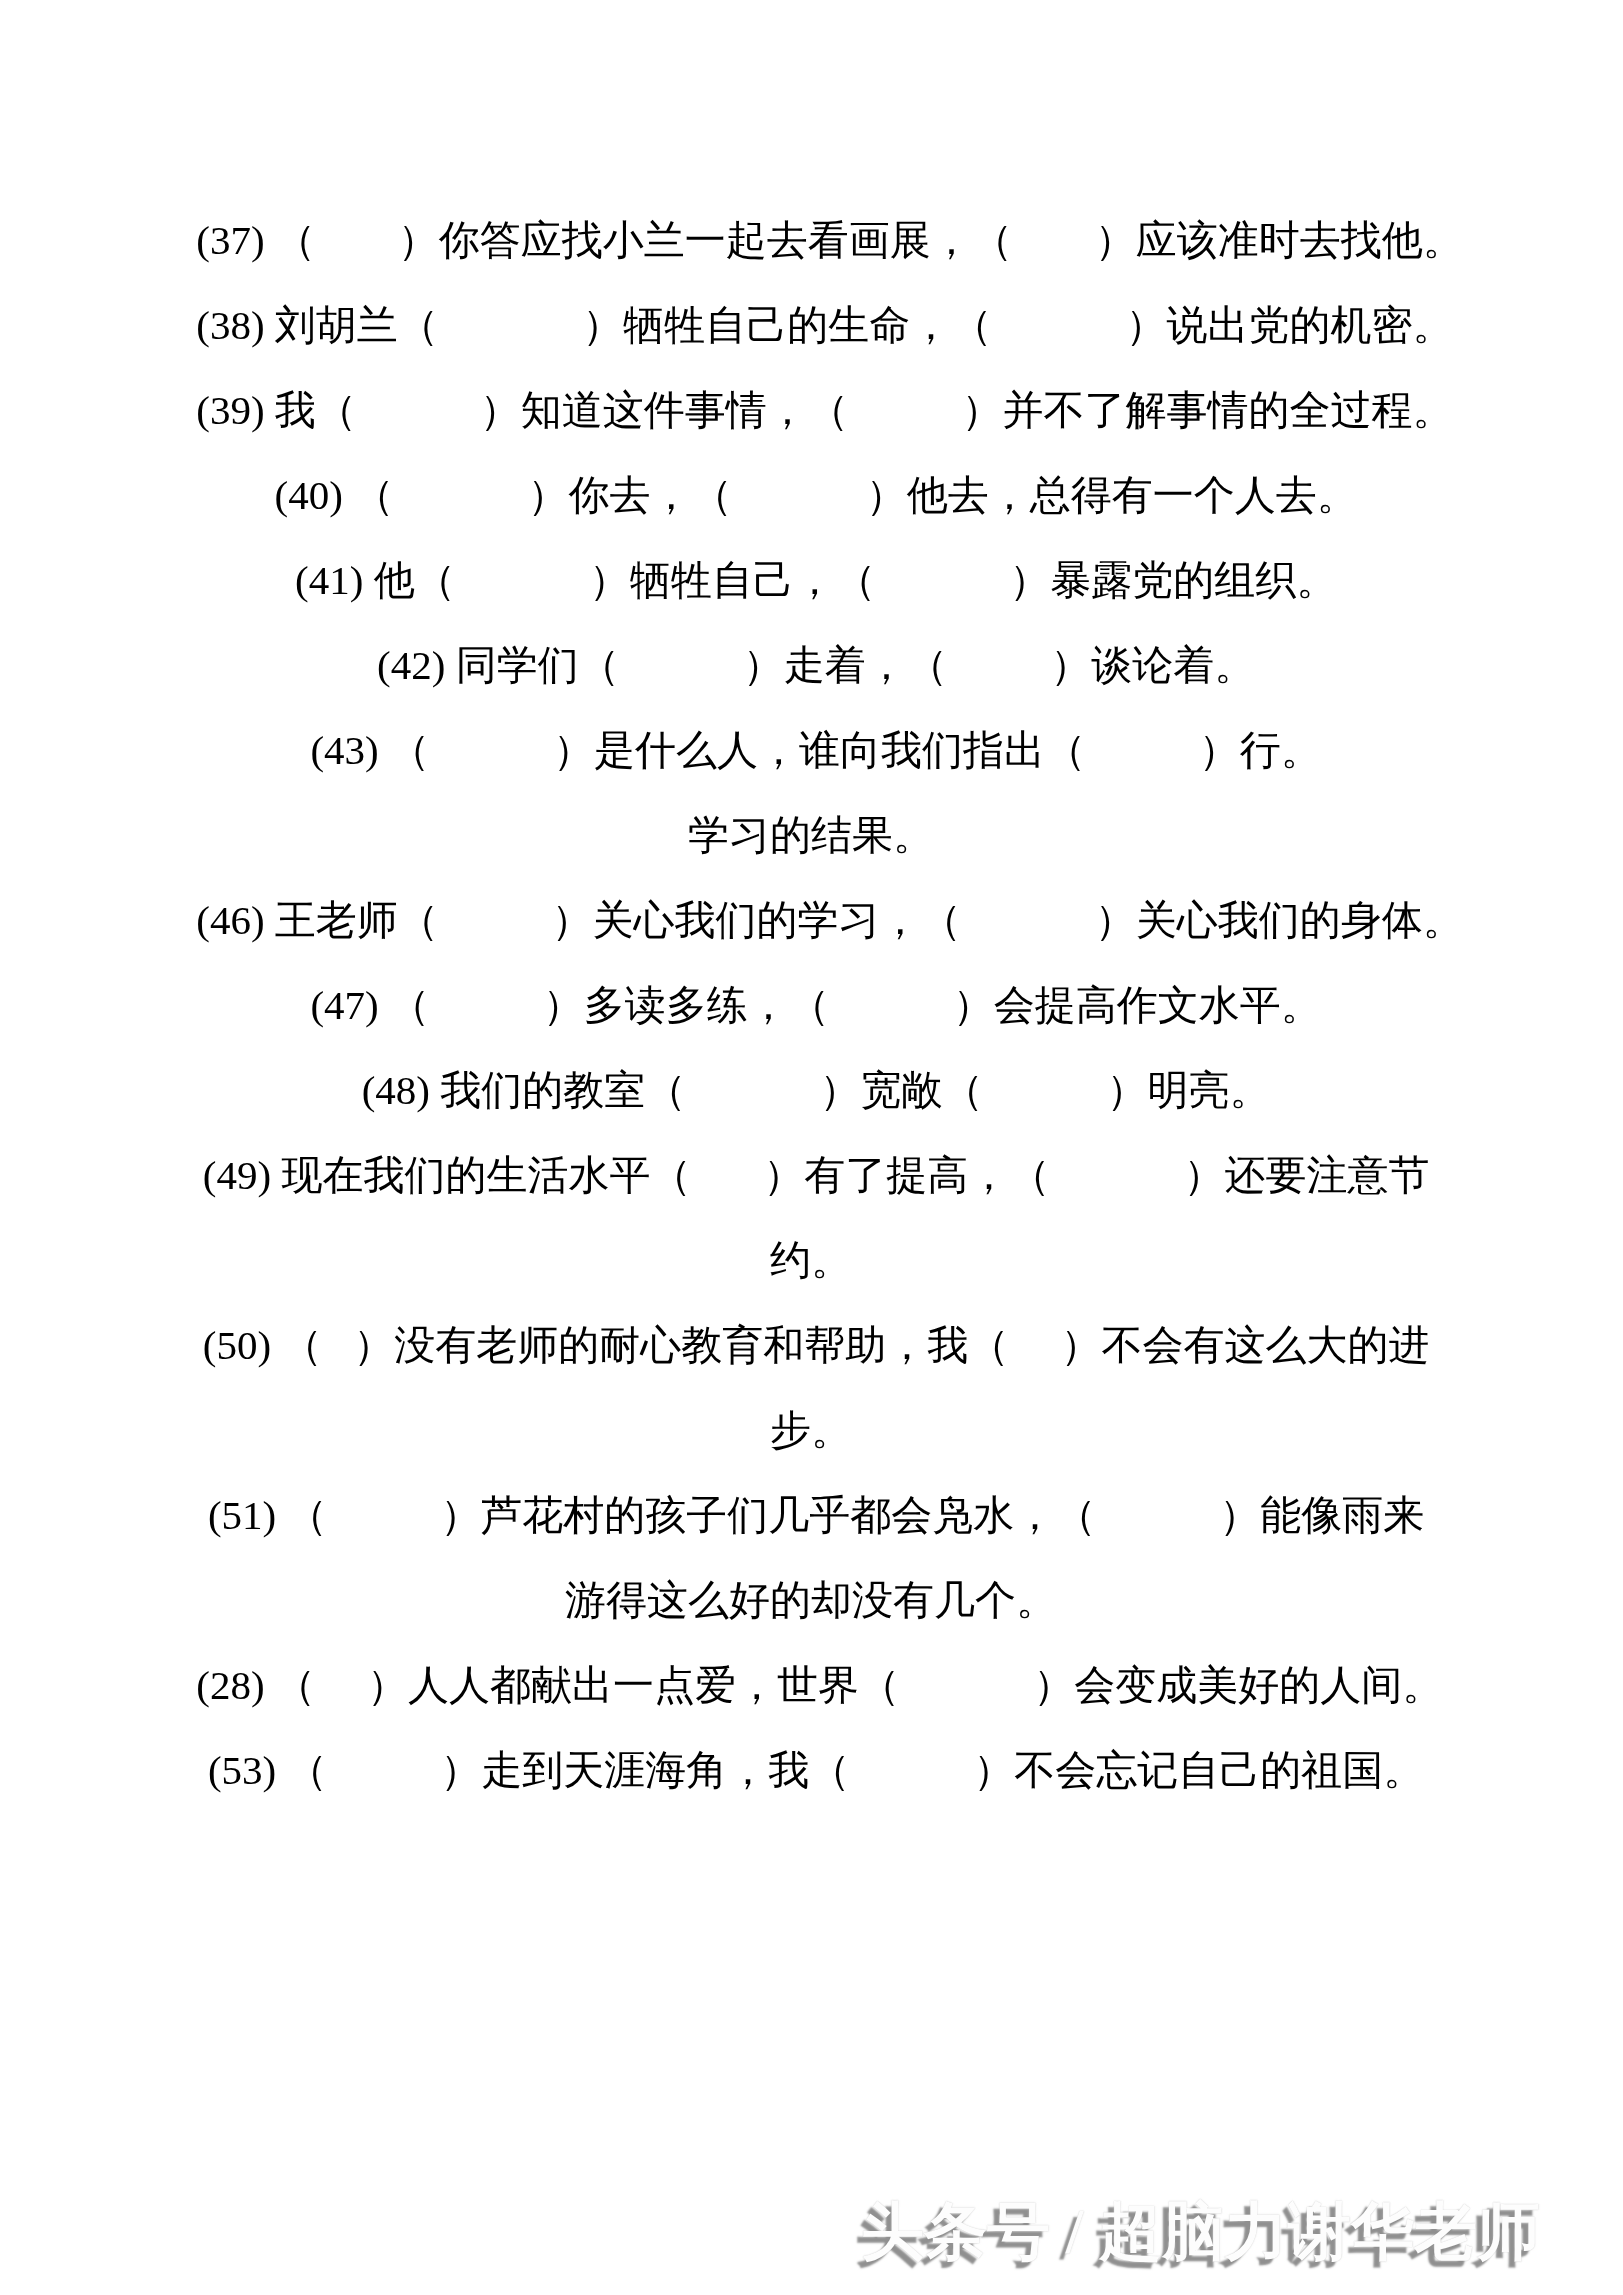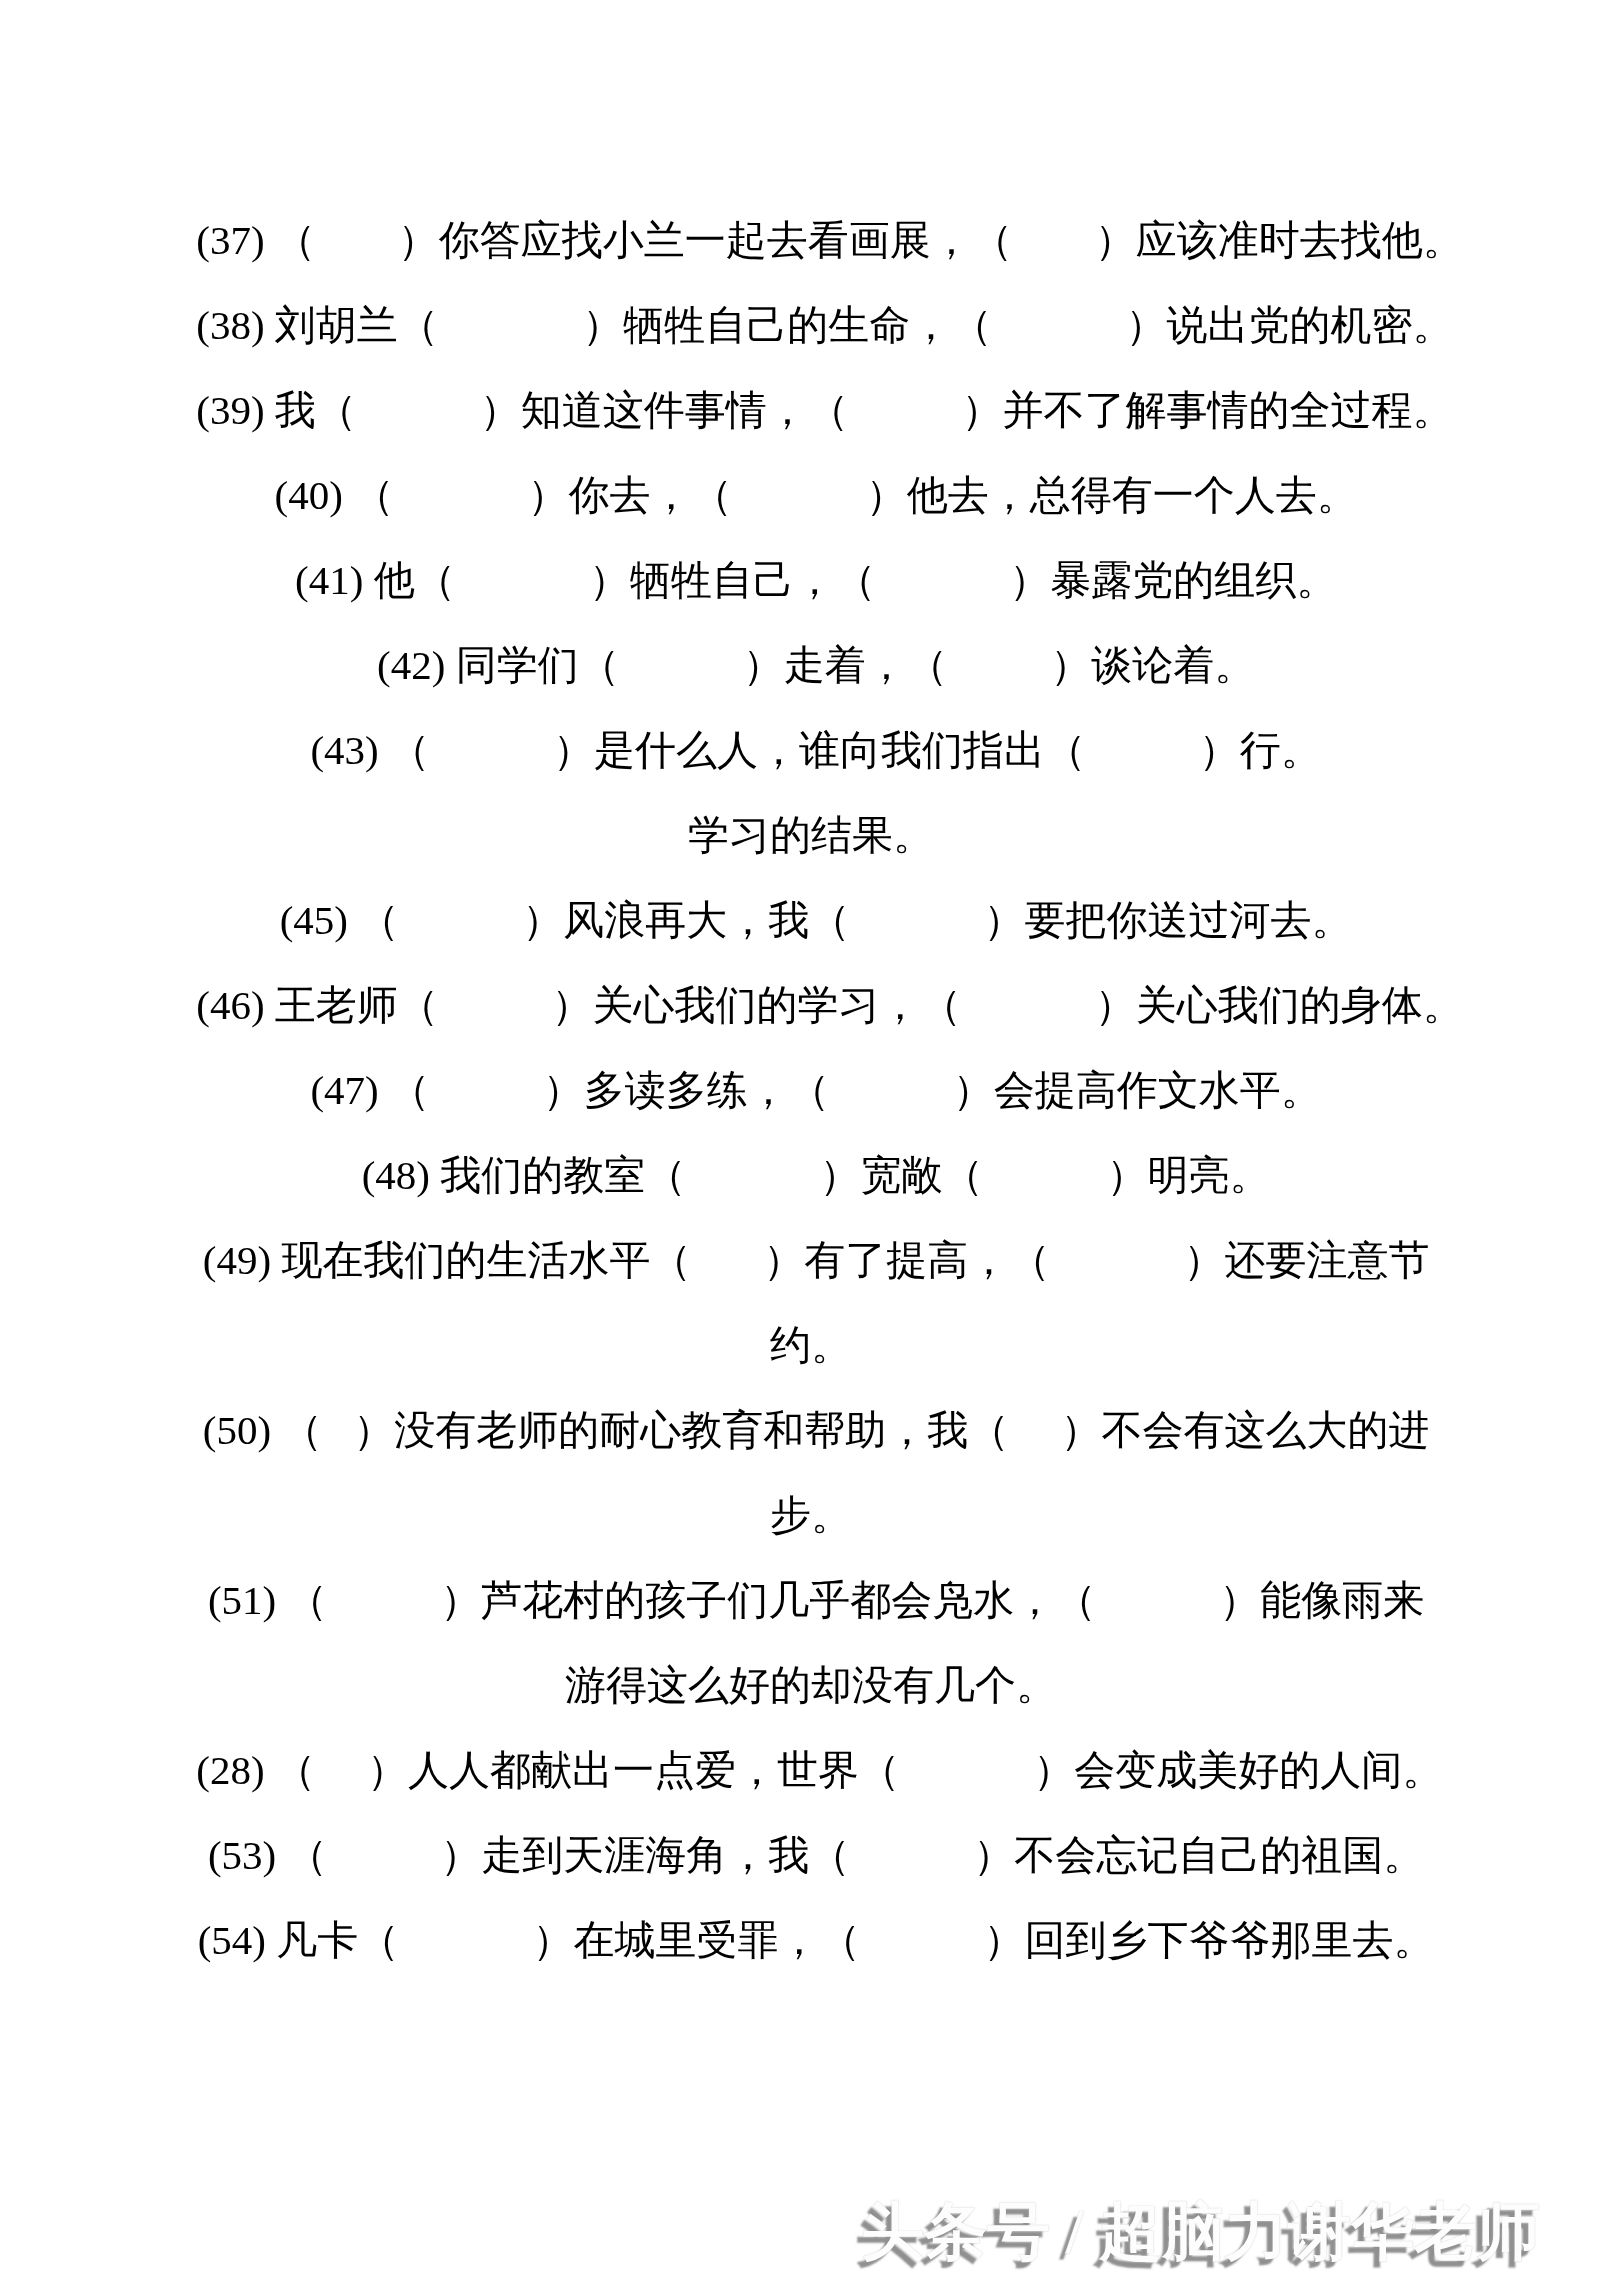--- a/index.html
+++ b/index.html
@@ -51,31 +51,29 @@
 
   <div class="text-block">
     <div class="line"> (37) （        ）你答应找小兰一起去看画展，（        ）应该准时去找他。</div>
     <div class="line"> (38) 刘胡兰（              ）牺牲自己的生命，（             ）说出党的机密。</div>
     <div class="line"> (39) 我（            ）知道这件事情，（           ）并不了解事情的全过程。</div>
     <div class="line"> (40) （             ）你去，（             ）他去，总得有一个人去。</div>
     <div class="line"> (41) 他（             ）牺牲自己，（             ）暴露党的组织。</div>
     <div class="line"> (42) 同学们（            ）走着，（          ）谈论着。</div>
     <div class="line"> (43) （            ）是什么人，谁向我们指出（           ）行。</div>
     <div class="line">学习的结果。</div>
-    <div class="line"> (45) （            ）风浪再大，我（             ）要把你送过河去。</div>
     <div class="line"> (46) 王老师（           ）关心我们的学习，（             ）关心我们的身体。</div>
     <div class="line"> (47) （           ）多读多练，（            ）会提高作文水平。</div>
     <div class="line"> (48) 我们的教室（             ）宽敞（            ）明亮。</div>
     <div class="line"> (49) 现在我们的生活水平（       ）有了提高，（             ）还要注意节</div>
     <div class="line">约。</div>
     <div class="line"> (50) （   ）没有老师的耐心教育和帮助，我（     ）不会有这么大的进</div>
     <div class="line">步。</div>
     <div class="line"> (51) （           ）芦花村的孩子们几乎都会凫水，（            ）能像雨来</div>
     <div class="line">游得这么好的却没有几个。</div>
     <div class="line"> (28) （     ）人人都献出一点爱，世界（             ）会变成美好的人间。</div>
     <div class="line"> (53) （           ）走到天涯海角，我（            ）不会忘记自己的祖国。</div>
-    <div class="line"> (54) 凡卡（             ）在城里受罪，（            ）回到乡下爷爷那里去。</div>
   </div>
 
   <div class="watermark">头条号 / 超脑力谢华老师</div>
 
 </div>
 
 
 </body></html>

